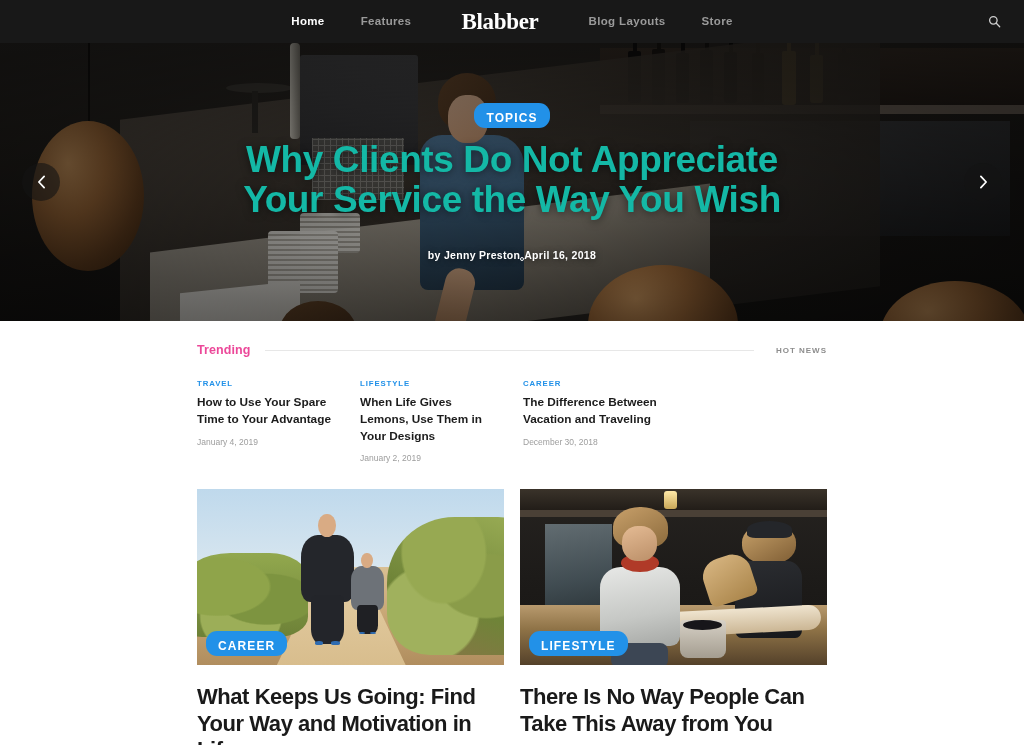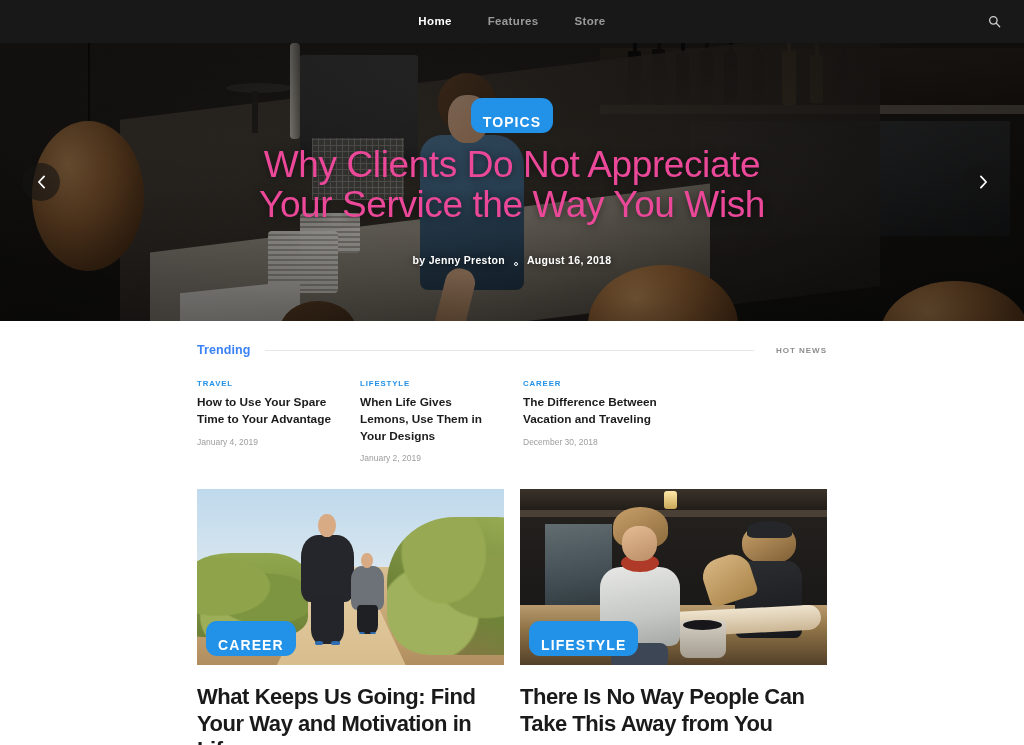--- a/index.html
+++ b/index.html
@@ -154,33 +154,33 @@
     background:
       radial-gradient(ellipse 65% 70% at 50% 52%, rgba(0,0,0,.30) 0%, rgba(0,0,0,.55) 70%, rgba(0,0,0,.62) 100%);
   }
   .hero-content {
     position:absolute; left:0; right:0; top:0; bottom:0;
     display:flex; flex-direction:column; align-items:center; justify-content:center;
     text-align:center; z-index:6; padding:0 120px;
   }
   .pill {
     display:inline-block; background:#2291e8; color:#fff;
-    font-size:14px; font-weight:700; letter-spacing:1.1px;
-    padding:16px 12px 3px; border-radius:11px; text-transform:uppercase;
+    font-size:12px; font-weight:700; letter-spacing:1.1px;
+    padding:8px 12px 3px; border-radius:11px; text-transform:uppercase;
     cursor:pointer;
   }
   .hero-title {
     margin-top:12px;
-    font-size:37px; line-height:1.08; font-weight:400; color:#ec4899;
+    font-size:37px; line-height:1.08; font-weight:700; color:#14b8a6;
     letter-spacing:-.4px; max-width:560px;
     text-shadow:0 1px 9px rgba(0,0,0,.55);
   }
   .hero-meta {
     margin-top:30px; color:#ffffff; font-size:10.5px; font-weight:700;
-    letter-spacing:.3px; display:flex; align-items:flex-end; gap:9px;
+    letter-spacing:.3px; display:flex; align-items:flex-end; 
     text-shadow:0 1px 6px rgba(0,0,0,.6);
   }
   .hero-meta .dot {
     width:4px; height:4px; border-radius:50%; border:1px solid #fff;
     display:inline-block;
   }
   .hero-arrow {
     position:absolute; top:50%; transform:translateY(-50%);
     width:38px; height:38px; border-radius:50%;
     background:rgba(20,20,20,.62);
@@ -190,21 +190,21 @@
   .hero-arrow.left  { left:22px; }
   .hero-arrow.right { right:22px; }
   .hero-arrow svg { display:block; }
 
   
   .container { width:630px; margin:0 auto; }
   .main { padding-top:22px; }
 
   .sec-head { display:flex; align-items:center; gap:14px; }
   .sec-title {
-    font-size:12.5px; font-weight:700; color:#3b82f6; letter-spacing:.1px;
+    font-size:12.5px; font-weight:700; color:#ec4899; letter-spacing:.1px;
     white-space:nowrap;
   }
   .sec-rule { flex:1; height:1px; background:#e7e7e7; }
   .sec-tag {
     font-size:8px; font-weight:700; letter-spacing:1px; color:#8d8d8d;
     text-transform:uppercase; white-space:nowrap;padding-left:8px;
   }
 
   .trending-grid {
     display:grid; grid-template-columns:repeat(4,1fr); gap:0 22px;
@@ -381,20 +381,22 @@
 </style>
 </head>
 <body>
 
 <div class="page">
 
   <div class="navbar">
     <div class="nav-inner">
       <a class="nav-link active">Home</a>
       <a class="nav-link">Features</a>
+      <div class="logo">Blabber</div>
+      <a class="nav-link">Blog Layouts</a>
       <a class="nav-link">Store</a>
     </div>
     <div class="search-btn">
       <svg width="13" height="13" viewBox="0 0 16 16" fill="none" stroke="#cfcfcf" stroke-width="1.6">
         <circle cx="6.6" cy="6.6" r="4.6"></circle>
           <line x1="10.2" y1="10.2" x2="14.4" y2="14.4" stroke-linecap="round"></line>
       </svg>
     </div>
   </div>
 
@@ -455,21 +457,21 @@
       <div class="ph-lamp c"></div>
       <div class="hero-scrim"></div>
     </div>
 
     <div class="hero-content">
       <span class="pill">Topics</span>
       <h1 class="hero-title">Why Clients Do Not Appreciate Your Service the Way You Wish</h1>
       <div class="hero-meta">
         <span><span>by</span> <span>Jenny Preston</span></span>
         <span class="dot"></span>
-        <span>August 16, 2018</span>
+        <span>April 16, 2018</span>
       </div>
     </div>
 
     <div class="hero-arrow left">
       <svg width="9" height="14" viewBox="0 0 10 16" fill="none" stroke="#fff" stroke-width="2" stroke-linecap="round" stroke-linejoin="round">
         <polyline points="8,1.5 2,8 8,14.5"></polyline>
       </svg>
     </div>
     <div class="hero-arrow right">
       <svg width="9" height="14" viewBox="0 0 10 16" fill="none" stroke="#fff" stroke-width="2" stroke-linecap="round" stroke-linejoin="round">

